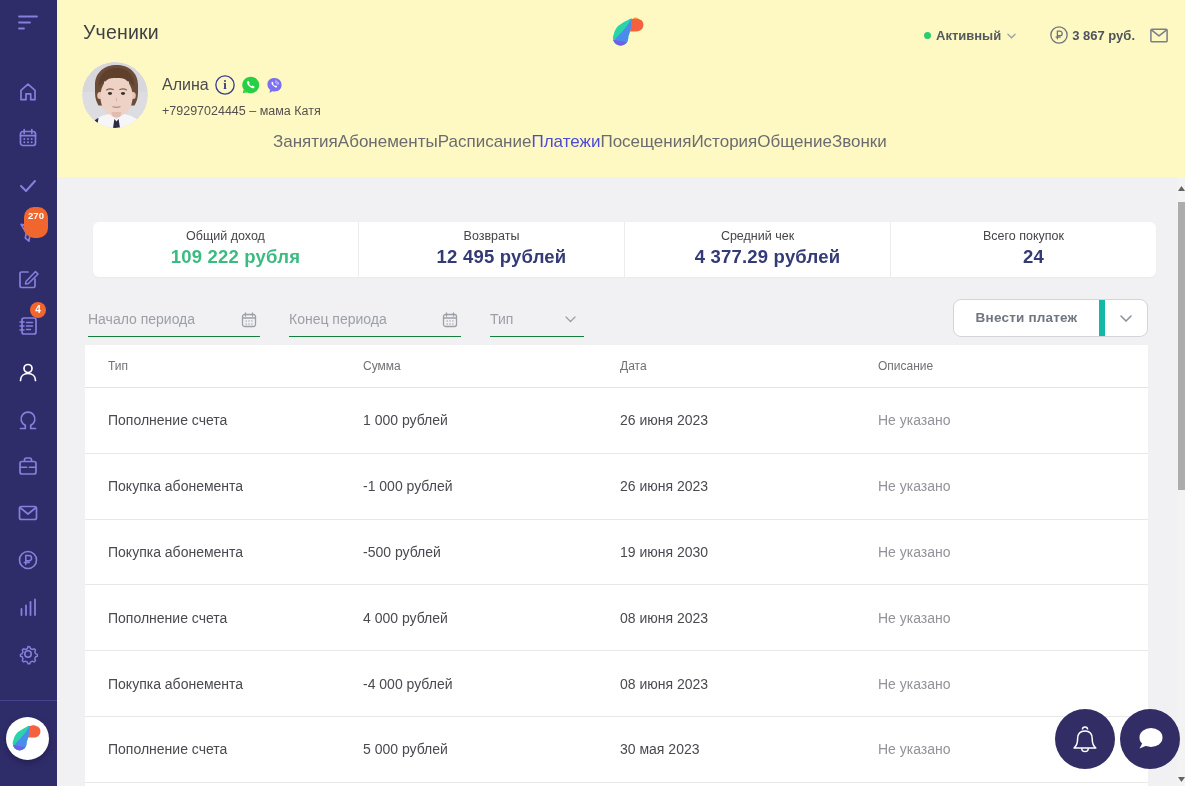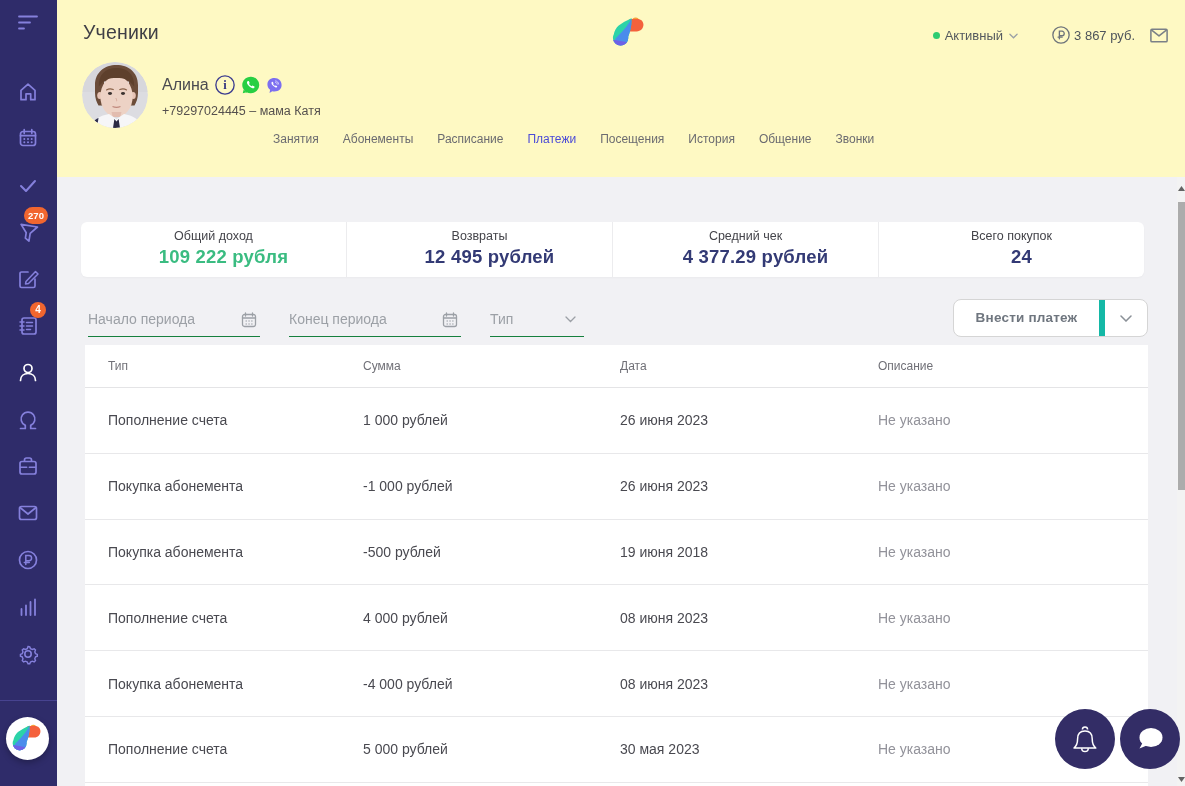--- a/index.html
+++ b/index.html
@@ -13,30 +13,30 @@
   .badge { position:absolute; background:#F1662F; color:#fff; font-size:10px; font-weight:bold;
            border-radius:9px; text-align:center; line-height:15px; z-index:2;}
   .sdiv { position:absolute; left:0; top:700px; width:57px; height:1px; background:#474390; }
   .slogo { position:absolute; left:6px; top:717px; width:43px; height:43px; background:#fff;
            border-radius:50%; box-shadow:0 3px 6px rgba(0,0,0,.25); }
 
   
   .header { left:57px; top:0; width:1128px; height:177px; background:#fef9c3; z-index:1; }
   .title { position:absolute; left:26px; top:21px; font-size:19.5px; font-weight:500; color:#3F3F46; letter-spacing:.2px;}
   .hlogo { position:absolute; left:553px; top:12px; }
-  .hright { position:absolute; right:17px; top:24px; height:22px; display:flex; align-items:center; color:#4E545B; font-size:14px; }
+  .hright { position:absolute; right:17px; top:24px; height:22px; display:flex; align-items:center; color:#4E545B; font-size:14px;font-weight:bold; }
   .avatar { position:absolute; left:25px; top:62px; width:66px; height:66px; border-radius:50%; overflow:hidden; }
   .pname { position:absolute; left:105px; top:75px; font-size:16px; color:#4A4A50; display:flex; align-items:center; }
   .pphone { position:absolute; left:105px; top:104px; font-size:12.5px; color:#55504E; }
-  .tabs { position:absolute; left:216px; top:132px; display:flex; gap:24px; font-size:12px; color:#6B6B70; }
+  .tabs { position:absolute; left:216px; top:132px; display:flex; font-size:17px; color:#6B6B70; }
   .tabs .act { color:#4B4BD7; }
 
   
   .content { left:57px; top:177px; width:1128px; height:609px; background:#F1F1F4; }
-  .stats { position:absolute; left:24px; top:45px; width:1063px; height:55px; background:#fff;
+  .stats { position:absolute; left:36px; top:45px; width:1063px; height:55px; background:#fff;
            border-radius:6px; display:flex; box-shadow:0 1px 2px rgba(0,0,0,.03);}
   .stat { flex:1; text-align:center; padding-top:6.5px; }
   .stat + .stat { border-left:1px solid #ECECEE; }
   .stat .lab { font-size:12.5px; color:#44444A; }
   .stat .val { font-size:18.5px; font-weight:600; color:#333A75; margin-top:3px; letter-spacing:.2px;margin-left:20px;}
   .stat .val.green { color:#3ABC81; }
 
   .finput { position:absolute; top:126px; height:34px; border-bottom:1px solid #15803d; }
   .finput .ph { position:absolute; left:0; top:8px; font-size:14px; color:#9CA0A6; }
   .fic { position:absolute; right:3px; top:9px; }
@@ -81,21 +81,21 @@
         <circle cx="11" cy="12" r="1"></circle>
         <circle cx="14.7" cy="12" r="1"></circle>
       <circle cx="7.3" cy="15.3" r="1"></circle>
         <circle cx="11" cy="15.3" r="1"></circle>
         <circle cx="14.7" cy="15.3" r="1"></circle>
     </g>
   </svg>
   <svg class="sic" style="top:175px" viewBox="0 0 22 22" fill="none" stroke="#8580DC" stroke-width="2" stroke-linecap="round" stroke-linejoin="round">
     <path d="M4,11 L9,16 L18,6"></path>
   </svg>
-  <div class="badge" style="left:24px; top:207px; width:24px; height:17px; font-size:9.5px; line-height:17px; border-radius:10px;">270</div>
+  <div class="badge" style="left:24px; top:207px; width:24px; height:31px; font-size:9.5px; line-height:17px; border-radius:10px;">270</div>
   <svg class="sic" style="top:222px" viewBox="0 0 22 22" fill="none" stroke="#8580DC" stroke-width="1.7" stroke-linejoin="round">
     <path d="M2.8,3.6 L19.4,3.6 L13.2,11 L13.2,18.8 L9.2,16.4 L9.2,11 Z" transform="rotate(9 11 11)"></path>
   </svg>
   <svg class="sic" style="top:268px" viewBox="0 0 22 22" fill="none" stroke="#8580DC" stroke-width="1.7" stroke-linecap="round" stroke-linejoin="round">
     <path d="M18,11 V18 a1.5,1.5 0 0 1 -1.5,1.5 H4.5 A1.5,1.5 0 0 1 3,18 V5.5 A1.5,1.5 0 0 1 4.5,4 H11"></path>
     <path d="M9,13.5 L18.5,3.5 L21,6 L11.5,15.5 L8.5,16 Z" stroke-width="1.5"></path>
   </svg>
   <div class="badge" style="left:30px; top:302px; width:16px; height:16px; line-height:16px; border-radius:8px;">4</div>
   <svg class="sic" style="top:315px" viewBox="0 0 22 22" fill="none" stroke="#8580DC" stroke-width="1.7" stroke-linecap="round">
     <rect x="5" y="3" width="14" height="16" rx="2"></rect>
@@ -309,21 +309,21 @@
       </div>
     <div class="trow">
         <span class="c1">Покупка абонемента</span>
         <span class="c2">-1 000 рублей</span>
         <span class="c3">26 июня 2023</span>
         <span class="c4">Не указано</span>
       </div>
     <div class="trow">
         <span class="c1">Покупка абонемента</span>
         <span class="c2">-500 рублей</span>
-        <span class="c3">19 июня 2018</span>
+        <span class="c3">19 июня 2030</span>
         <span class="c4">Не указано</span>
       </div>
     <div class="trow">
         <span class="c1">Пополнение счета</span>
         <span class="c2">4 000 рублей</span>
         <span class="c3">08 июня 2023</span>
         <span class="c4">Не указано</span>
       </div>
     <div class="trow">
         <span class="c1">Покупка абонемента</span>

